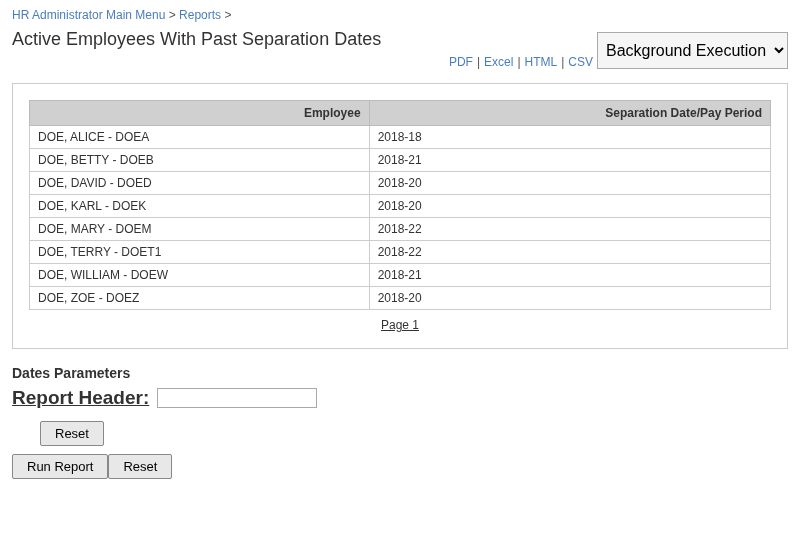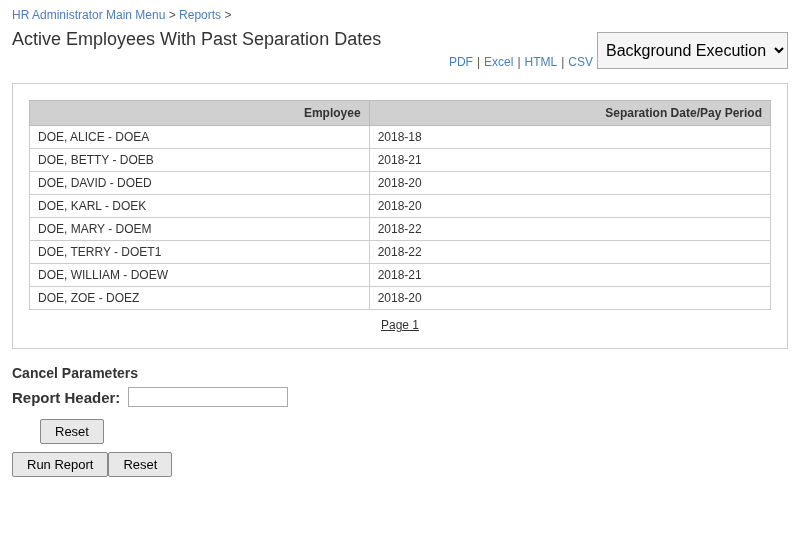--- a/index.html
+++ b/index.html
@@ -115,23 +115,24 @@
       font-weight: bold;
       margin-bottom: 6px;
     }
     .param-row {
       display: flex;
       align-items: center;
       gap: 8px;
       margin-bottom: 8px;
     }
     .param-label {
-      font-size: 15px;
+      font-size: 19px;
       font-weight: bold;
       white-space: nowrap;
+      text-decoration: underline;
     }
     .param-input {
       border: 1px solid #aaa;
       padding: 2px 4px;
       width: 160px;
       font-size: 12px;
     }
 
     
     .btn-row {
@@ -222,21 +223,21 @@
           <td>DOE, ZOE - DOEZ</td>
           <td>2018-20</td>
         </tr>
       </tbody>
   </table>
 
   <div class="page-num">Page 1</div>
 </div>
 
 <div class="params-section">
-  <div class="params-title">Cancel Parameters</div>
+  <div class="params-title">Dates Parameters</div>
   <div class="param-row">
     <label class="param-label">Report Header:</label>
     <input type="text" class="param-input" value="" style="">
   </div>
 </div>
 
 <div class="reset-row">
   <button class="btn">Reset</button>
 </div>
 

